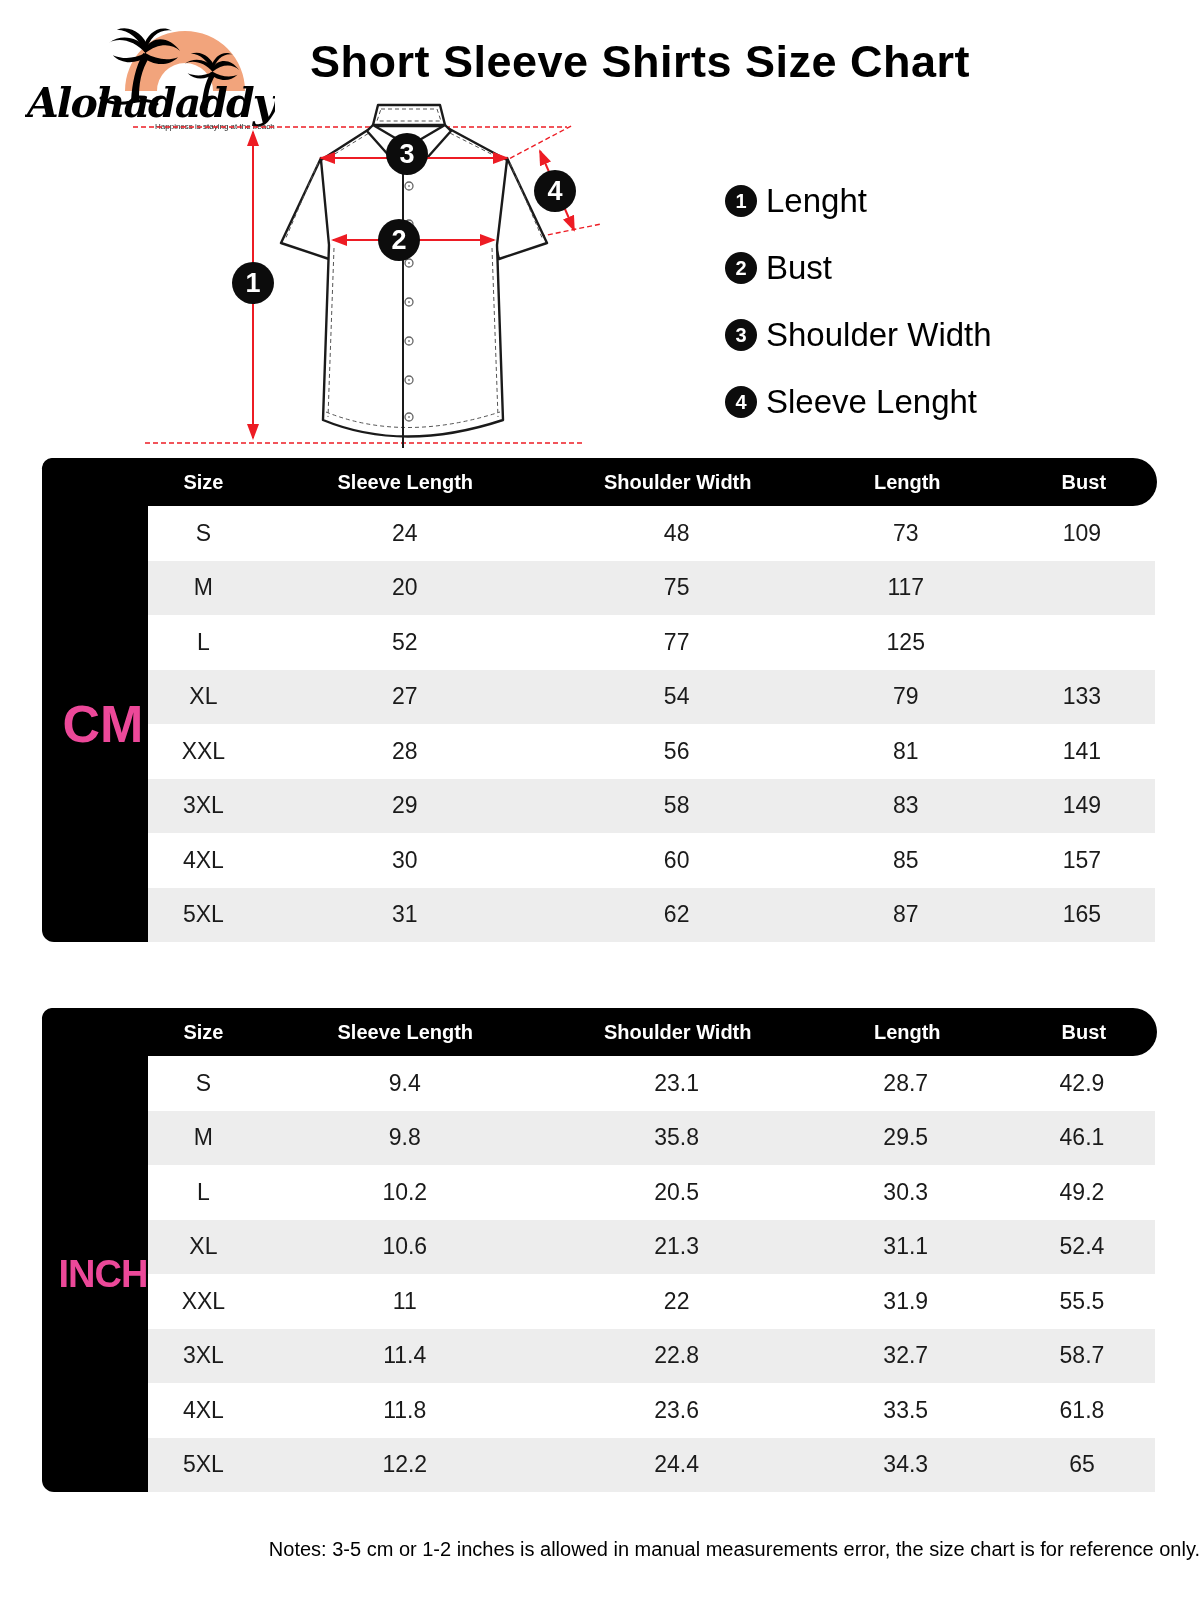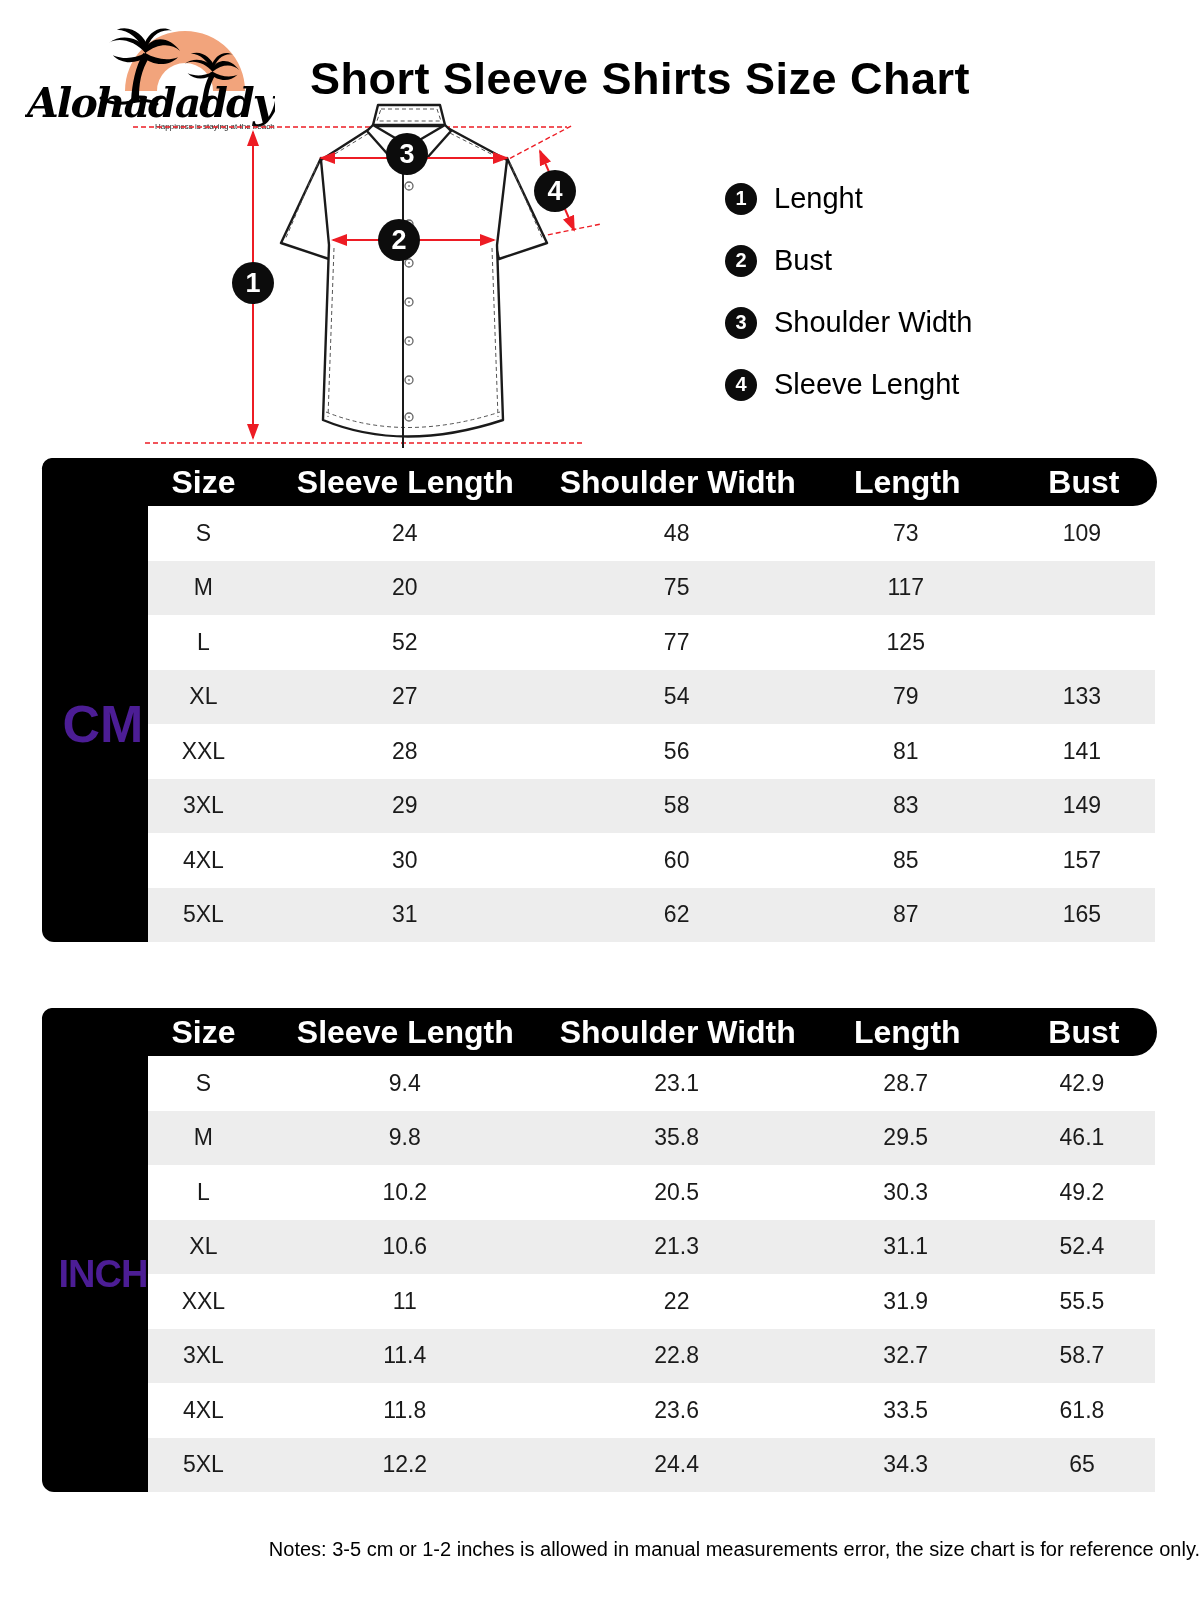--- a/index.html
+++ b/index.html
@@ -1,55 +1,55 @@
 <!DOCTYPE html>
 <html style="--red: #ed1c24; --orange: #f2a47c; --rowalt: #ededed;"><head>
 <meta charset="utf-8">
 <style>
   html,body{margin:0;padding:0;background:#fff;}
   .page{position:relative;width:1200px;height:1600px;background:#fff;overflow:hidden;
         font-family:"Liberation Sans",sans-serif;color:#111;}
 
   
   .logo{position:absolute;left:25px;top:5px;width:250px;height:128px;}
-  .page-title{position:absolute;left:90px;right:10px;top:36px;margin:17px;
+  .page-title{position:absolute;left:90px;right:10px;top:36px;margin:0;
               text-align:center;font-size:45px;font-weight:700;letter-spacing:.5px;color:#000;}
 
   
   .diagram{position:absolute;left:115px;top:95px;width:500px;height:365px;}
   .sh{fill:#fff;stroke:#1a1a1a;stroke-width:2.4;stroke-linejoin:round;}
   .ds{fill:none;stroke:#555;stroke-width:1;stroke-dasharray:4 3;}
   .rl{stroke:var(--red,#ed1c24);stroke-width:2;fill:none;}
   .rd{stroke:var(--red,#ed1c24);stroke-width:1.4;stroke-dasharray:5 3;fill:none;}
   .badge-c{fill:#0c0c0c;}
   .badge-t{fill:#fff;font-family:"Liberation Sans",sans-serif;font-weight:700;font-size:27px;text-anchor:middle;}
 
   
   .legend{position:absolute;left:725px;top:182px;list-style:none;margin:0;padding:0;}
   .legend-item{display:flex;align-items:center;margin-bottom:29px;}
   .legend-badge{width:32px;height:32px;border-radius:50%;background:#0c0c0c;color:#fff;
                 font-size:20px;font-weight:700;display:flex;align-items:center;justify-content:center;flex:0 0 32px;}
-  .legend-label{margin-left:17px;font-size:29px;color:#000;}
+  .legend-label{margin-left:9px;font-size:33px;color:#000;}
 
   
   .sizetable{position:absolute;left:42px;width:1115px;}
   #table-0{top:458px;}
   #table-1{top:1008px;}
   .leftbar{position:absolute;left:0;top:0;bottom:0;width:106px;background:#000;border-radius:12px 0 0 12px;}
   .thead{position:relative;height:48px;background:#000;border-radius:12px 28px 28px 0;
          display:grid;grid-template-columns:11% 29% 25% 20.5% 14.5%;
          padding-left:106px;box-sizing:border-box;align-items:center;}
-  .th{color:#fff;font-size:32px;font-weight:700;text-align:center;}
+  .th{color:#fff;font-size:20px;font-weight:700;text-align:center;}
   .tbody{position:relative;margin-left:106px;width:1007px;}
   .trow{display:grid;grid-template-columns:11% 29% 25% 20.5% 14.5%;height:54.5px;
         align-items:center;background:#fff;}
   .trow.alt{background:var(--rowalt,#ededed);}
   .td{text-align:center;font-size:23px;color:#1a1a1a;}
   .unitlabel{position:absolute;left:0;top:48px;bottom:0;width:122px;display:flex;
-             align-items:center;justify-content:center;color:#4c1d95;font-weight:700;font-size:52px;}
+             align-items:center;justify-content:center;color:#ec4899;font-weight:700;font-size:52px;}
   .unitlabel.small{font-size:38px;letter-spacing:-1px;}
 
   
   .notes{position:absolute;left:0;right:0;top:1538px;text-align:right;font-size:20px;color:#000;}
 
   
   .logo-script{font-family:"DejaVu Serif",serif;font-style:italic;font-weight:700;}
 </style>
 </head>
 <body>

